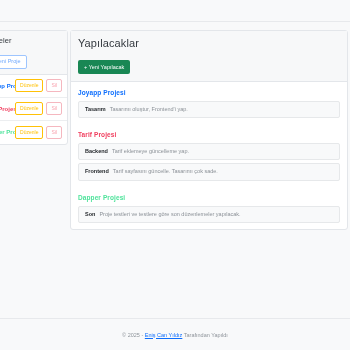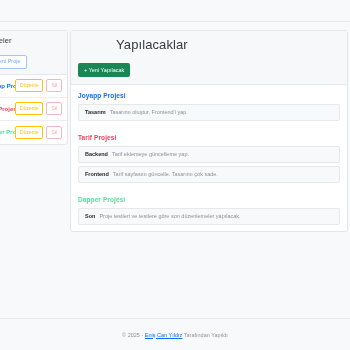--- a/index.html
+++ b/index.html
@@ -94,21 +94,21 @@
     display: inline-block;
   }
 
   
   .main {
     position: absolute;
     left: 70px; top: 0;
     width: 278px;
   }
   .main .card-head { padding: 6px 7px 7px 7px; }
-  .main .card-title { font-size: 13px; margin-bottom: 5px; margin-left: 38px; }
+  .main .card-title { font-size: 11px; margin-bottom: 5px; }
 
   .group { padding: 7px 7px 2px 7px; }
   .group-title {
     font-size: 6.5px;
     font-weight: bold;
     margin-bottom: 5px;
     letter-spacing: .1px;
   }
   .c-blue  { color: #0d6efd; }
   .c-red   { color: #f03e5e; }

